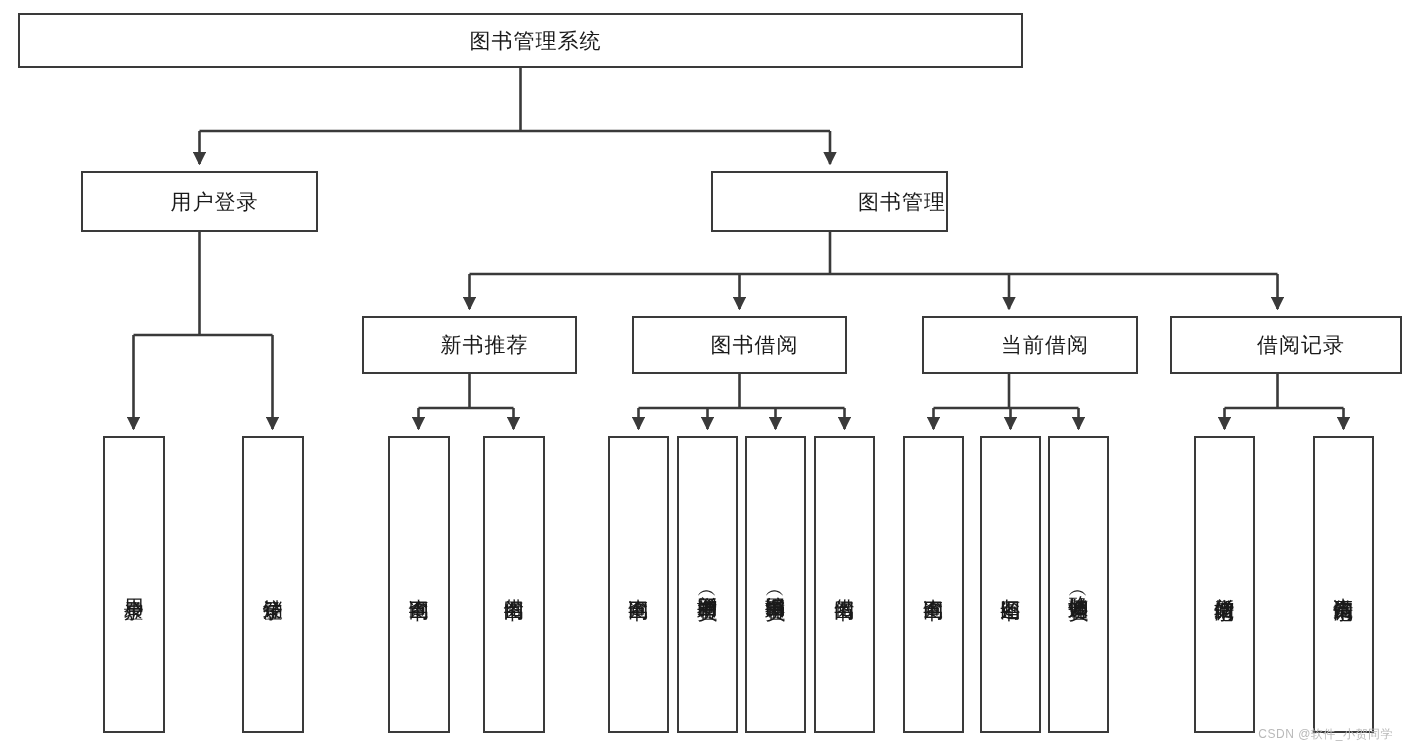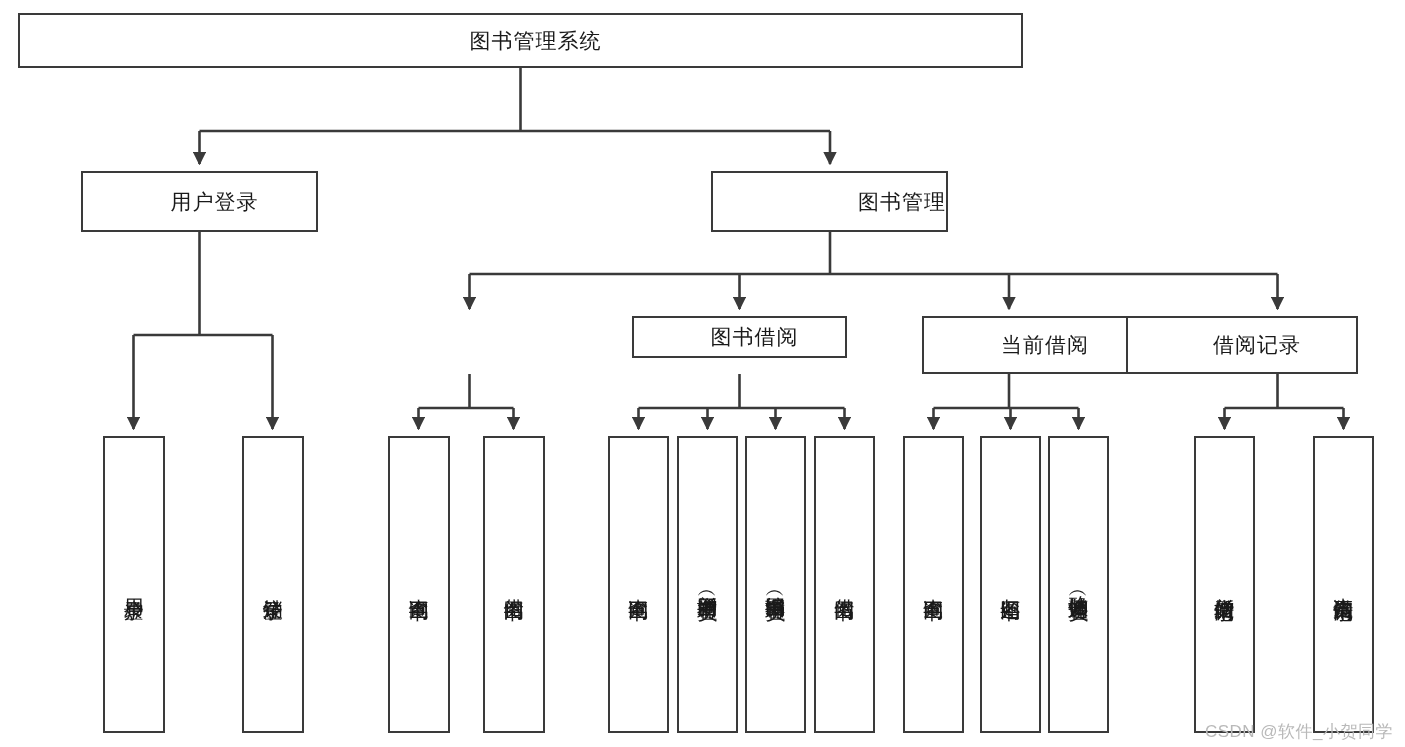--- a/index.html
+++ b/index.html
@@ -60,21 +60,21 @@
     fill: none;
     stroke-linecap: butt;
   }
   .arrowhead {
     fill: #3a3a3a;
   }
   .watermark {
     position: absolute;
     right: 12px;
     bottom: 4px;
-    font-size: 17px;
+    font-size: 12px;
     color: #b9b9b9;
     letter-spacing: 0.5px;
     white-space: nowrap;
   }
 </style>
 </head>
 <body>
 
 <div id="canvas">
 
@@ -133,27 +133,30 @@
     <span class="label">图书管理系统</span>
   </div>
 
   <div class="node horiz" style="left:81px; top:171px; width:237px; height:61px;">
     <span class="label">用户登录</span>
   </div>
   <div class="node horiz" style="left:711px; top:171px; width:237px; height:61px;justify-content:flex-end;">
     <span class="label">图书管理</span>
   </div>
 
-  <div class="node horiz" style="left:632px; top:316px; width:215px; height:42px;">
+  <div class="node horiz" style="left:362px; top:316px; width:215px; height:58px;">
+    <span class="label">新书推荐</span>
+  </div>
+  <div class="node horiz" style="left:632px; top:316px; width:215px; height:58px;">
     <span class="label">图书借阅</span>
   </div>
   <div class="node horiz" style="left:901px; top:316px; width:216px; height:58px;margin-left:21px;">
     <span class="label">当前借阅</span>
   </div>
-  <div class="node horiz" style="left:1126px; top:316px; width:232px; height:58px;text-align:right;">
+  <div class="node horiz" style="left:1170px; top:316px; width:232px; height:58px;text-align:right;">
     <span class="label">借阅记录</span>
   </div>
 
   <div class="node vert" style="left:103px; top:436px; width:62px; height:297px;">
     <span class="label">用户登录</span>
   </div>
   <div class="node vert" style="left:242px; top:436px; width:62px; height:297px;">
     <span class="label">注销登录</span>
   </div>
   <div class="node vert" style="left:388px; top:436px; width:62px; height:297px;">

